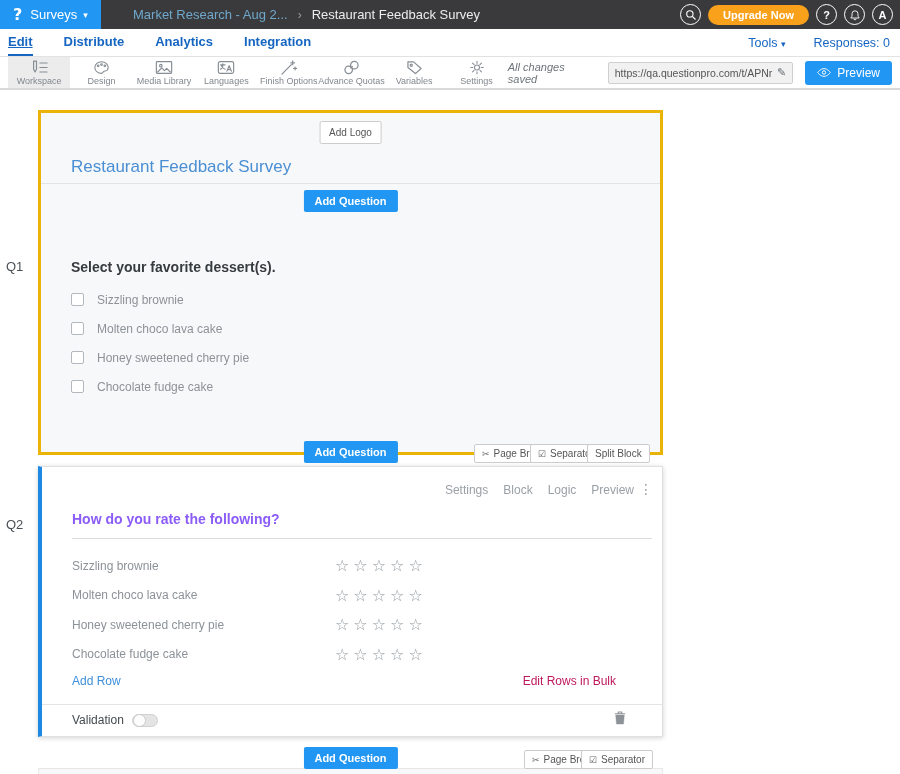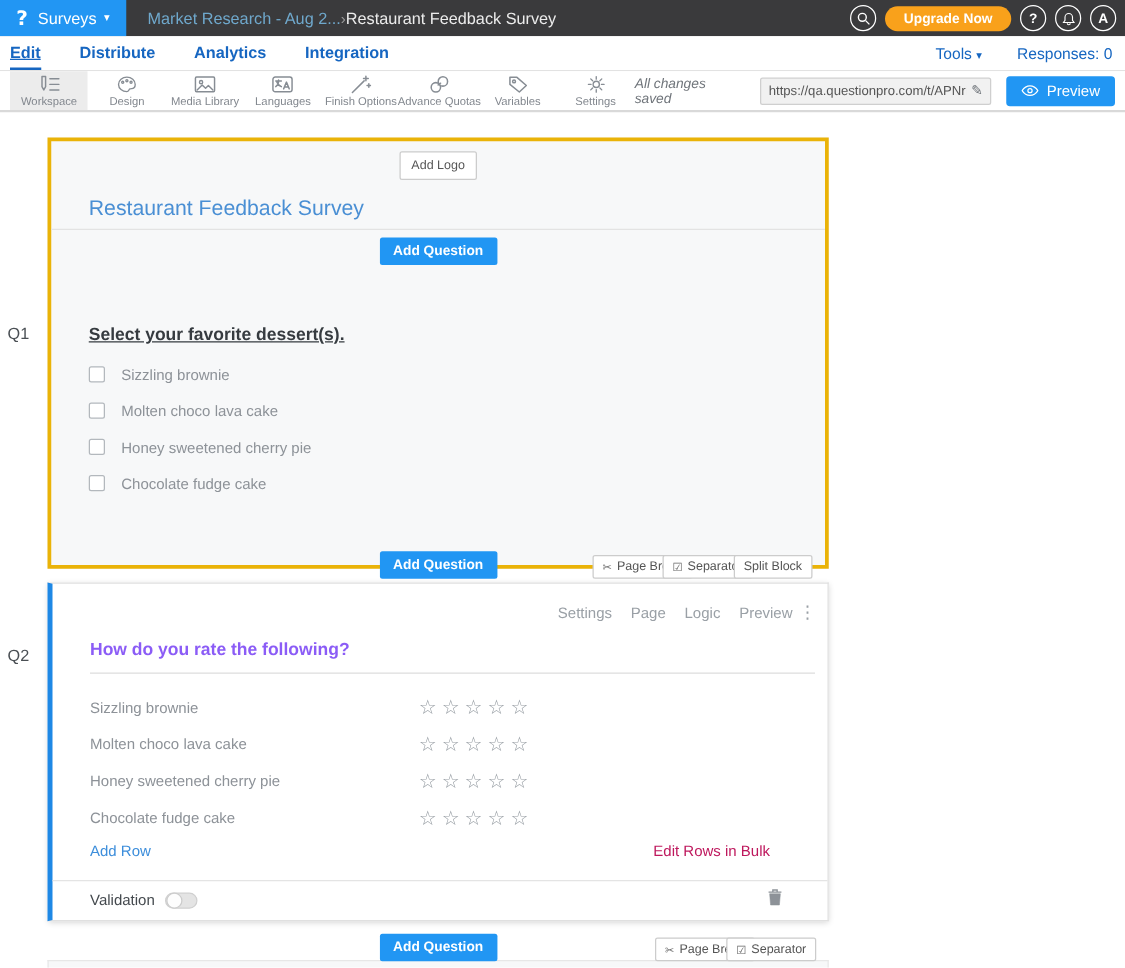--- a/index.html
+++ b/index.html
@@ -5,21 +5,21 @@
   * { margin:0; padding:0; box-sizing:border-box; }
   html,body { width:900px; height:774px; overflow:hidden; }
   body { font-family:"Liberation Sans","DejaVu Sans",sans-serif; background:#fff; position:relative; }
 
   
   .app-header { position:absolute; top:0; left:0; width:900px; height:29px; background:#3a3a3c; display:flex; align-items:center; }
   .logo-area { width:101px; height:29px; background:#2296f3; display:flex; align-items:center; color:#fff; padding-left:13px; gap:8px; cursor:pointer; }
   .logo-glyph { font-size:16px; font-weight:bold; font-family:"DejaVu Sans",sans-serif; }
   .product-label { font-size:13px; }
   .caret { font-size:9px; margin-left:-2px; }
-  .breadcrumb { display:flex; align-items:center; margin-left:17px; font-size:13px; flex:1; }
+  .breadcrumb { display:flex; align-items:center; gap:10px; margin-left:32px; font-size:13px; flex:1; }
   .crumb-folder { color:#6fa8cc; cursor:pointer; }
   .crumb-sep { color:#9a9a9a; font-size:12px; }
   .crumb-survey { color:#ececec; }
   .header-right { display:flex; align-items:center; gap:7px; padding-right:7px;margin-left:33px; }
   .hd-circle { width:21px; height:21px; border:1.5px solid #fff; border-radius:50%; display:flex; align-items:center; justify-content:center; color:#fff; font-size:11px; font-weight:bold; cursor:pointer; flex:0 0 auto; }
   .upgrade-btn { background:#f9a11b; color:#fff; font-size:11px; font-weight:bold; border:none; border-radius:11px; height:20px; padding:0 15px; cursor:pointer; }
 
   
   .nav-bar { position:absolute; top:29px; left:0; width:900px; height:28px; background:#fff; border-bottom:1px solid #e2e2e2; display:flex; align-items:center; padding:0 10px 0 8px; }
   .nav-tabs { display:flex; gap:31px; align-items:center; height:100%; }
@@ -46,21 +46,21 @@
   
   .content { position:absolute; top:90px; left:0; width:900px; height:684px; background:#fff; }
   .q-label { position:absolute; left:6px; font-size:13px; color:#4a4f54; }
 
   .block1 { position:absolute; left:38px; top:20px; width:625px; height:345px; background:#f7f8f9; border:3px solid #eab308; }
   .add-logo-btn { position:absolute; left:50%; transform:translateX(-50%); top:8px; background:#fff; border:1px solid #ccc; border-radius:2px; font-size:10px; color:#555; padding:5px 9px; cursor:pointer; }
   .survey-title { position:absolute; left:30px; top:44px; font-size:17px; color:#4a8fd4; cursor:text; }
   .b1-divider { position:absolute; left:0; top:70px; width:100%; border-top:1px solid #e3e3e3; }
   .add-q-btn { background:#2196f3; border:none; border-radius:2px; color:#fff; font-size:11px; font-weight:bold; padding:5px 11px; cursor:pointer; }
   .aq-center { position:absolute; left:50%; transform:translateX(-50%); }
-  .q1-question { position:absolute; left:30px; top:146px; font-size:14px; font-weight:600; color:#363b40; cursor:text;text-decoration:underline; }
+  .q1-question { position:absolute; left:30px; top:146px; font-size:14px; font-weight:600; color:#363b40; cursor:text; }
   .q1-options { position:absolute; left:30px; top:172px; }
   .q1-option { display:flex; align-items:center; height:29px; gap:13px; cursor:pointer; }
   .checkbox { width:13px; height:13px; background:#fff; border:1px solid #b3b8bd; border-radius:2px; flex:0 0 auto; }
   .opt-label { font-size:12px; color:#8d9298; }
 
   .small-btn { background:#fff; border:1px solid #ccc; border-radius:2px; font-size:10px; color:#555; padding:3px 7px; cursor:pointer; display:inline-flex; align-items:center; gap:4px; white-space:nowrap; }
   .small-btn .glyph { font-size:9px; color:#666; }
   .aq-row { position:absolute; left:38px; width:625px; height:20px; z-index:3; }
   .aq-row .add-q-btn { position:absolute; left:50%; transform:translateX(-50%); top:-3px; }
 
@@ -257,21 +257,21 @@
         <span>Separator</span>
       </button>
     <button class="small-btn" style="position:absolute;left:549px;top:-1px;">
         <span>Split Block</span>
       </button>
   </div>
 
   <div class="block2">
     <div class="q2-menu">
         <span class="q2-menu-item">Settings</span>
-        <span class="q2-menu-item">Page</span>
+        <span class="q2-menu-item">Block</span>
         <span class="q2-menu-item">Logic</span>
         <span class="q2-menu-item">Preview</span>
       </div>
     <span class="more-dots">⋮</span>
     <div class="q2-question">How do you rate the following?</div>
     <div class="q2-rows">
         <div class="q2-row">
         <span class="row-label">Sizzling brownie</span>
         <span class="stars">☆☆☆☆☆</span>
       </div>

